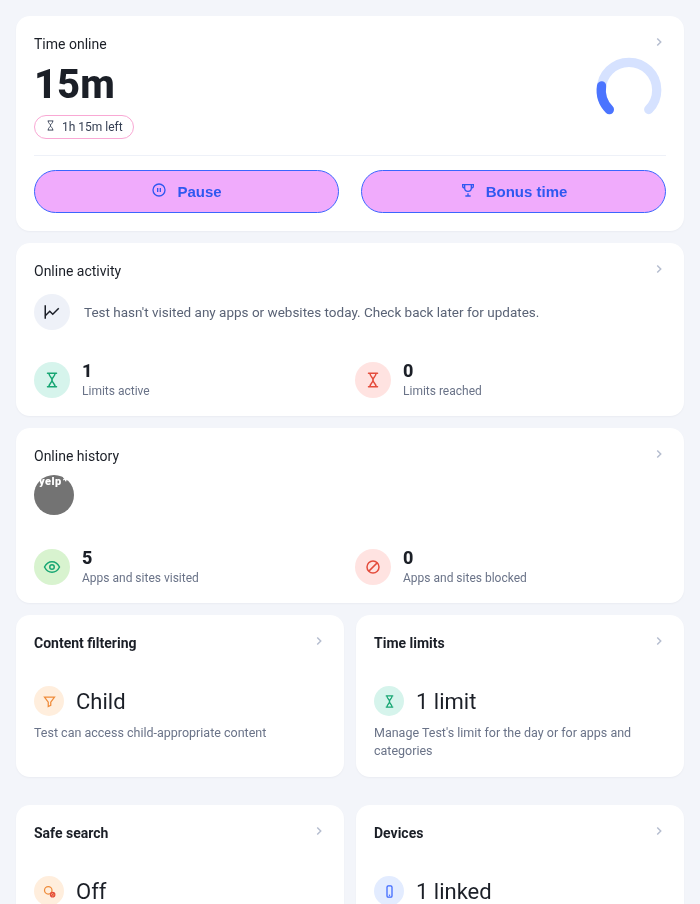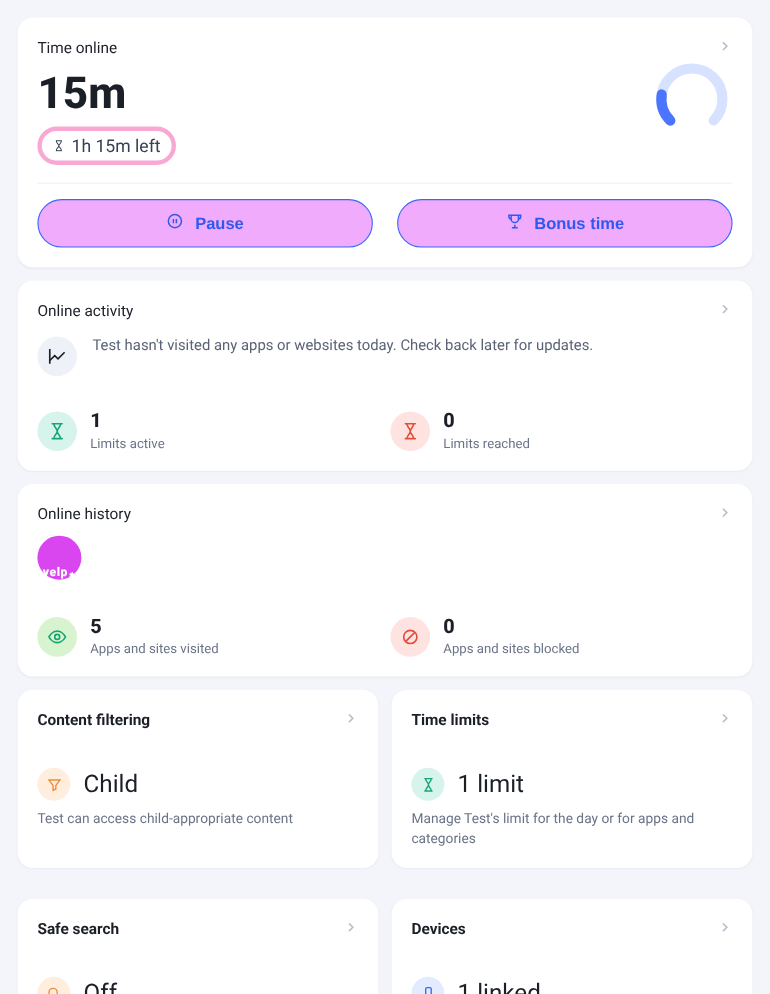--- a/index.html
+++ b/index.html
@@ -39,24 +39,24 @@
   .time-value{
     font-size:40px;
     font-weight:800;
     line-height:1.1;
     margin-top:6px;
   }
   .pill{
     display:inline-flex;
     align-items:center;
     gap:6px;
-    border:4px solid #f9a8d4;
+    border:1px solid #f9a8d4;
     border-radius:999px;
     padding:4px 10px;
-    font-size:16px;
+    font-size:12px;
     color:#364054;
     margin-top:8px;
   }
   .ring{
     width:74px;height:74px;flex:0 0 auto;
     margin-top:-4px;
   }
   .hr{height:1px;background:#eef1f8;margin:6px 18px 0 18px;}
   .btn-row{
     display:flex;gap:22px;padding:14px 18px 18px 18px;
@@ -67,21 +67,21 @@
     color:#2f58f0;
     background:#f0abfc;
     border-radius:999px;
     font-size:15px;
     font-weight:700;
     padding:11px 0;
     display:flex;align-items:center;justify-content:center;gap:10px;
     cursor:pointer;
   }
   .sub-row{
-    display:flex;align-items:flex-start;gap:14px;
+    display:flex;align-items:center;gap:14px;
     padding:14px 18px 16px 18px;
     font-size:13.5px;color:#5a6376;
   }
   .circle{
     width:36px;height:36px;border-radius:50%;
     display:flex;align-items:center;justify-content:center;
     flex:0 0 auto;
   }
   .stats-row{
     display:flex;padding:16px 18px 18px 18px;gap:10px;
@@ -89,22 +89,22 @@
   .stat{flex:1;display:flex;gap:12px;align-items:center;}
   .stat-num{font-size:18px;font-weight:800;line-height:1;}
   .stat-label{font-size:12px;color:#6a7388;margin-top:4px;}
   .history-visit{
     display:flex;align-items:center;gap:14px;
     padding:10px 18px 18px 18px;
     font-size:15px;font-weight:700;
   }
   .yelp{
     width:40px;height:40px;border-radius:50%;
-    background:#d946ef;color:#fff;
-    display:flex;align-items:flex-end;justify-content:center;
+    background:#737373;color:#fff;
+    display:flex;align-items:flex-start;justify-content:center;
     font-size:11px;font-weight:900;letter-spacing:.5px;
   }
   .yelp-burst{font-size:7px;margin-left:1px;}
   .grid2{display:flex;gap:12px;margin-bottom:12px;}
   .grid2 .card{flex:1;margin-bottom:16px;}
   .mini-card{padding:18px;}
   .mini-head{display:flex;align-items:center;justify-content:space-between;}
   .mini-title{font-size:14px;font-weight:700;}
   .mini-body{margin-top:34px;}
   .mini-line{display:flex;align-items:center;gap:12px;}

